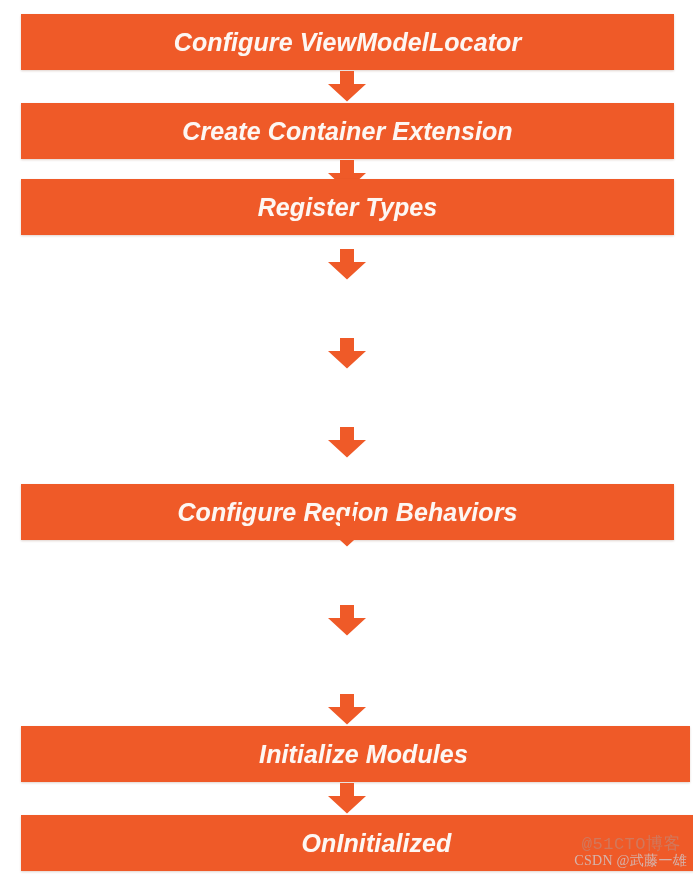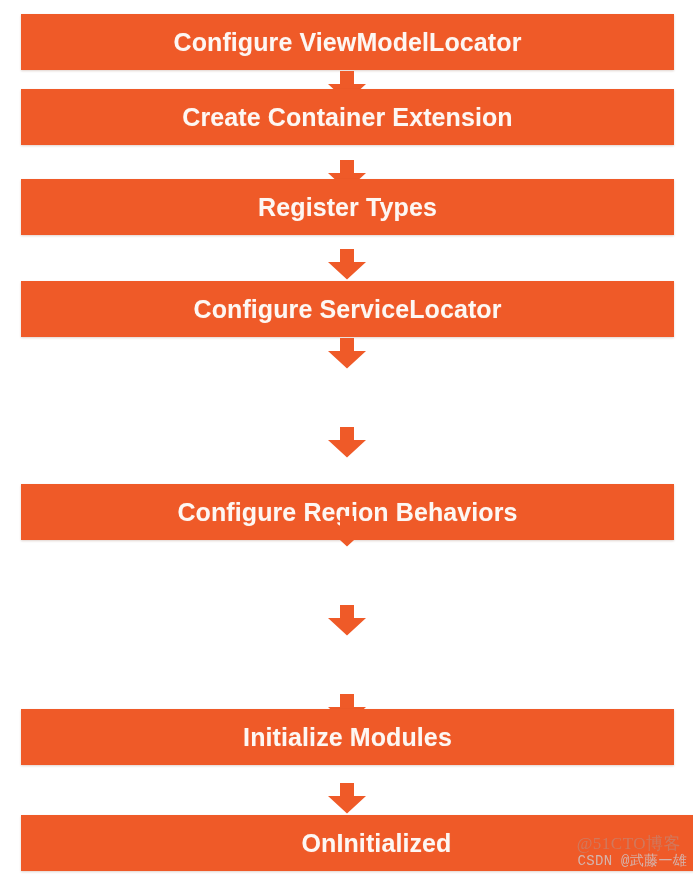--- a/index.html
+++ b/index.html
@@ -27,20 +27,21 @@
   .node {
     position: absolute;
     left: 21px;
     width: 653px;
     height: 56px;
     background: #ef5a28;
     display: flex;
     align-items: center;
     justify-content: center;
     box-shadow: 0 1px 2px rgba(120, 60, 30, 0.22);
+    font-style: italic;
   }
   .node-label {
     color: #fdf7f3;
     font-family: "Liberation Sans", sans-serif;
     font-size: 25px;
     font-weight: bold;
     letter-spacing: 0.1px;
     line-height: 1;
     white-space: nowrap;
     text-shadow: 0 0 1px rgba(255,255,255,0.25);
@@ -63,68 +64,65 @@
     right: 4px;
     bottom: 2px;
     width: 160px;
     height: 44px;
     pointer-events: none;
   }
   .wm-back {
     position: absolute;
     right: 8px;
     top: 2px;
-    font-family: Liberation Serif, serif;
+    font-family: Liberation Mono, monospace;
     font-size: 17px;
     color: rgba(165, 165, 170, 0.40);
     white-space: nowrap;
     letter-spacing: 0.5px;
   }
   .wm-front {
     position: absolute;
     right: 2px;
     bottom: 4px;
-    font-family: Liberation Mono, monospace;
+    font-family: Liberation Serif, serif;
     font-size: 14px;
     color: rgba(205, 205, 210, 0.78);
     white-space: nowrap;
     letter-spacing: 0.3px;
   }
 </style>
 </head>
 <body>
 
 <div id="canvas">
   <div class="flow" id="flow">
       <div class="node" style="top: 14px;">
         <span class="node-label">Configure ViewModelLocator</span>
       </div>
       <div class="connector" style="top: 70px;">
         <svg class="arrow-svg" width="40" height="31" viewBox="0 0 40 31">
           <path d="M13 0 H27 V13 H39 L20 30.5 L1 13 H13 Z" fill="#ef5a28"></path>
         </svg>
       </div>
-      <div class="node" style="top: 89px; text-align: right;">
+      <div class="node" style="top: 103px; text-align: right;">
         <span class="node-label">Create Container Extension</span>
       </div>
       <div class="connector" style="top: 159px;">
         <svg class="arrow-svg" width="40" height="31" viewBox="0 0 40 31">
           <path d="M13 0 H27 V13 H39 L20 30.5 L1 13 H13 Z" fill="#ef5a28"></path>
         </svg>
       </div>
       <div class="node" style="top: 179px;">
         <span class="node-label">Register Types</span>
       </div>
       <div class="connector" style="top: 248px;">
         <svg class="arrow-svg" width="40" height="31" viewBox="0 0 40 31">
           <path d="M13 0 H27 V13 H39 L20 30.5 L1 13 H13 Z" fill="#ef5a28"></path>
         </svg>
-      </div>
-      <div class="node" style="top: 281px;">
-        <span class="node-label">Configure ServiceLocator</span>
       </div>
       <div class="connector" style="top: 337px;">
         <svg class="arrow-svg" width="40" height="31" viewBox="0 0 40 31">
           <path d="M13 0 H27 V13 H39 L20 30.5 L1 13 H13 Z" fill="#ef5a28"></path>
         </svg>
       </div>
       <div class="connector" style="top: 426px;">
         <svg class="arrow-svg" width="40" height="31" viewBox="0 0 40 31">
           <path d="M13 0 H27 V13 H39 L20 30.5 L1 13 H13 Z" fill="#ef5a28"></path>
         </svg>
@@ -140,21 +138,21 @@
       <div class="connector" style="top: 604px;">
         <svg class="arrow-svg" width="40" height="31" viewBox="0 0 40 31">
           <path d="M13 0 H27 V13 H39 L20 30.5 L1 13 H13 Z" fill="#ef5a28"></path>
         </svg>
       </div>
       <div class="connector" style="top: 693px;">
         <svg class="arrow-svg" width="40" height="31" viewBox="0 0 40 31">
           <path d="M13 0 H27 V13 H39 L20 30.5 L1 13 H13 Z" fill="#ef5a28"></path>
         </svg>
       </div>
-      <div class="node" style="top: 709px;">
+      <div class="node" style="top: 726px; padding-left: 16px;">
         <span class="node-label">Initialize Modules</span>
       </div>
       <div class="connector" style="top: 782px;">
         <svg class="arrow-svg" width="40" height="31" viewBox="0 0 40 31">
           <path d="M13 0 H27 V13 H39 L20 30.5 L1 13 H13 Z" fill="#ef5a28"></path>
         </svg>
       </div>
       <div class="node" style="top: 815px; padding-left: 29px;">
         <span class="node-label">OnInitialized</span>
       </div>

